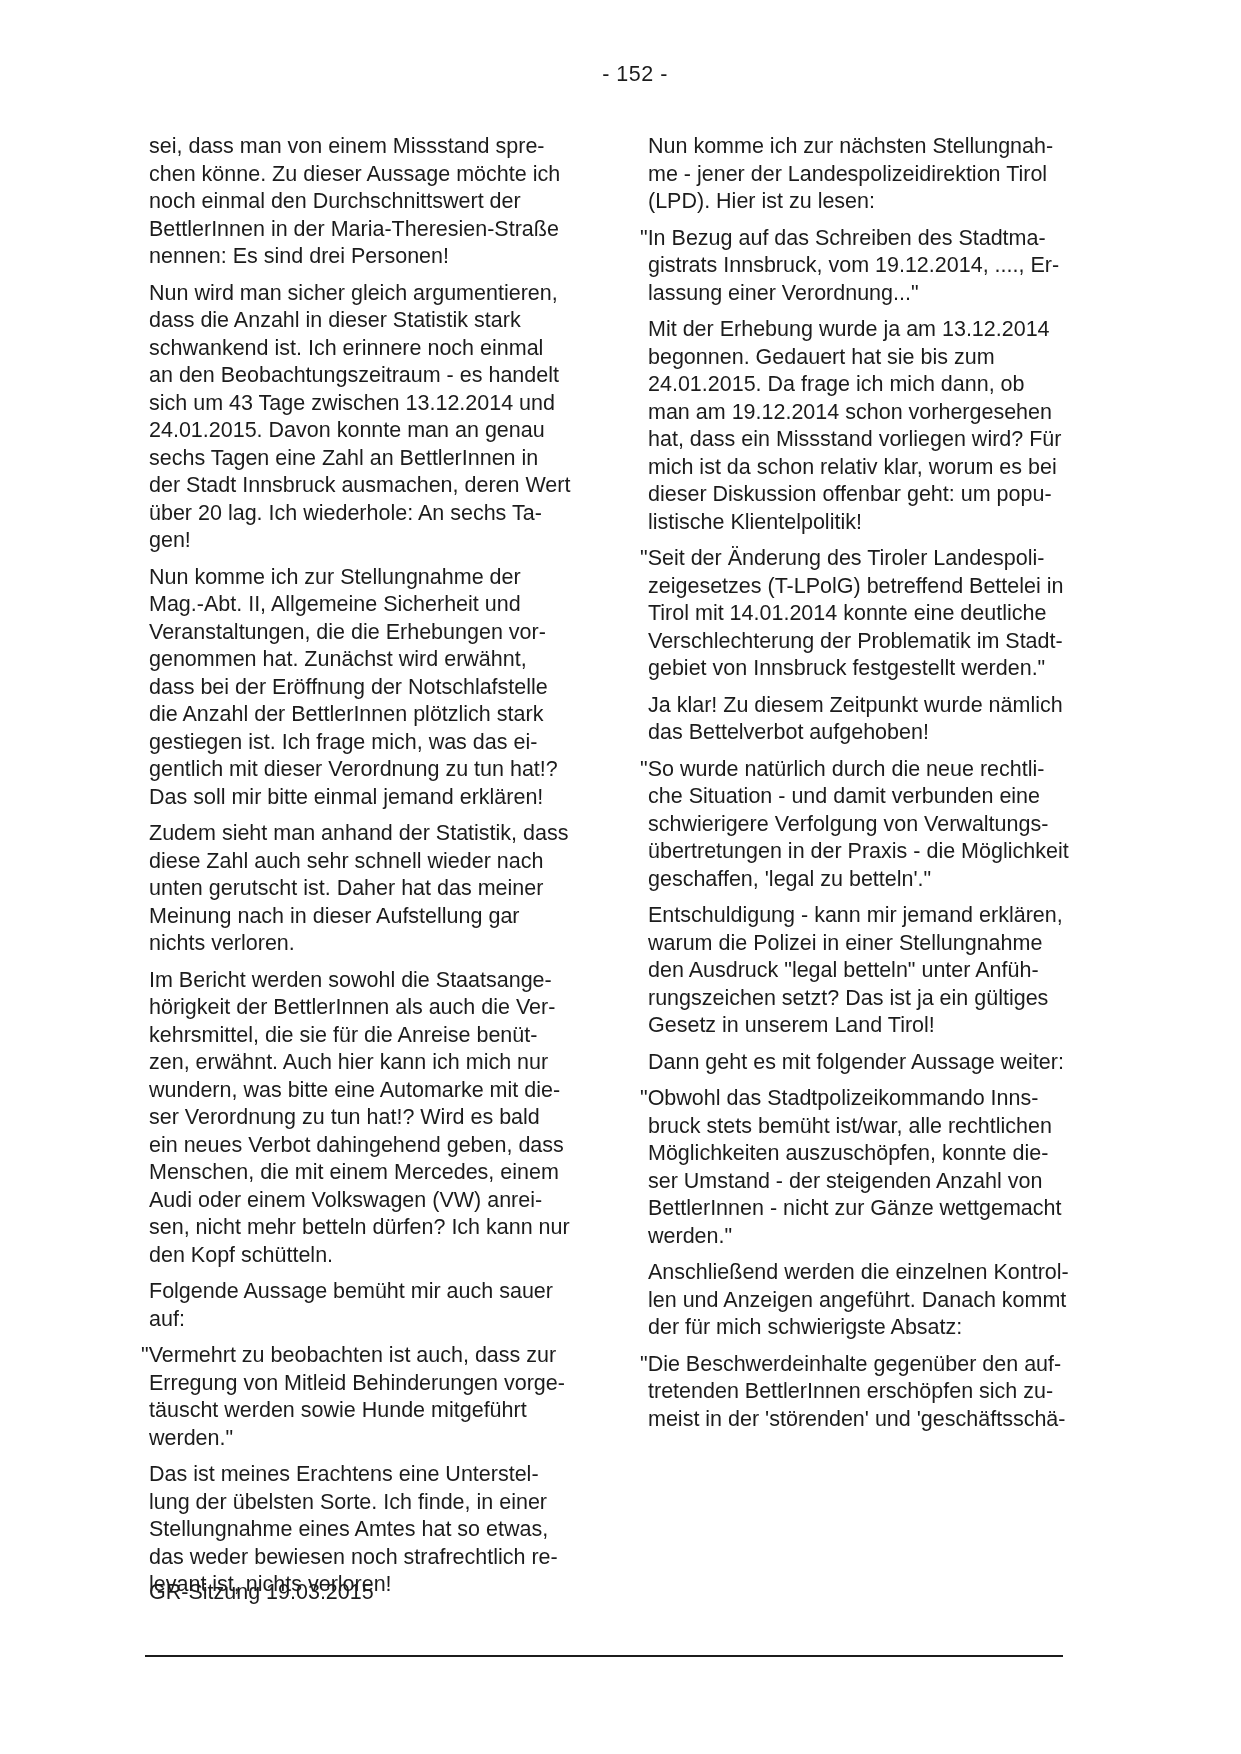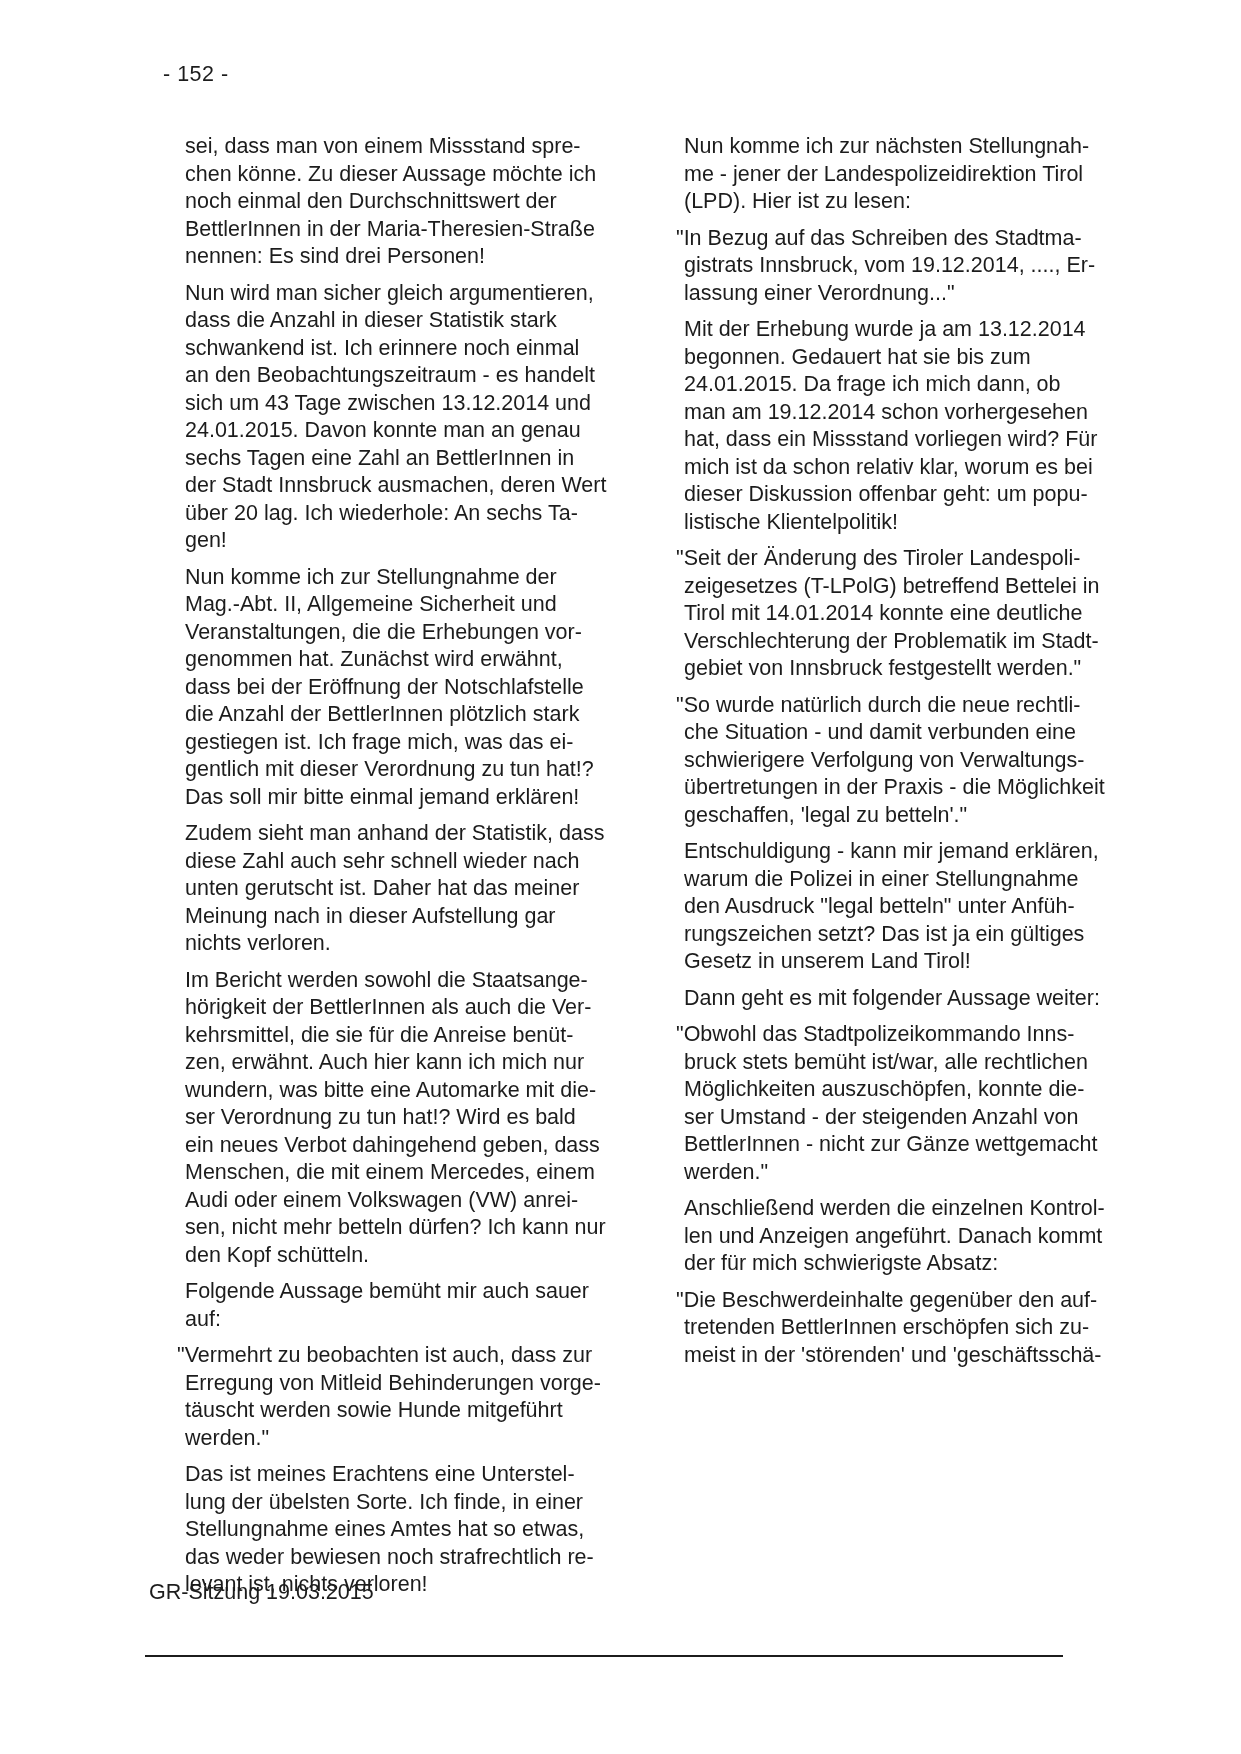--- a/index.html
+++ b/index.html
@@ -14,31 +14,31 @@
     background: #ffffff;
     font-family: "Liberation Sans", "DejaVu Sans", sans-serif;
     color: #1c1c1c;
     overflow: hidden;
   }
   #page-number {
     position: absolute;
     left: 163px;
     top: 62px;
     width: 944px;
+    text-align: center;
     font-size: 21.5px;
     letter-spacing: 0.5px;
     white-space: pre;
   }
   .column {
     position: absolute;
     top: 133px;
     width: 430px;
     font-size: 21.5px;
     line-height: 27.5px;
-    margin-left: 36px;
   }
   #left-column  { left: 149px; }
   #right-column { left: 648px; }
   .para {
     margin: 0 0 9px 0;
     white-space: pre-line;
     text-align: left;
   }
   .para.quote {
     text-indent: -8px;
@@ -132,20 +132,22 @@
 man am 19.12.2014 schon vorhergesehen
 hat, dass ein Missstand vorliegen wird? Für
 mich ist da schon relativ klar, worum es bei
 dieser Diskussion offenbar geht: um popu-
 listische Klientelpolitik!</p>
     <p class="para quote">"Seit der Änderung des Tiroler Landespoli-
 zeigesetzes (T-LPolG) betreffend Bettelei in
 Tirol mit 14.01.2014 konnte eine deutliche
 Verschlechterung der Problematik im Stadt-
 gebiet von Innsbruck festgestellt werden."</p>
+    <p class="para">Ja klar! Zu diesem Zeitpunkt wurde nämlich
+das Bettelverbot aufgehoben!</p>
     <p class="para quote">"So wurde natürlich durch die neue rechtli-
 che Situation - und damit verbunden eine
 schwierigere Verfolgung von Verwaltungs-
 übertretungen in der Praxis - die Möglichkeit
 geschaffen, 'legal zu betteln'."</p>
     <p class="para">Entschuldigung - kann mir jemand erklären,
 warum die Polizei in einer Stellungnahme
 den Ausdruck "legal betteln" unter Anfüh-
 rungszeichen setzt? Das ist ja ein gültiges
 Gesetz in unserem Land Tirol!</p>

